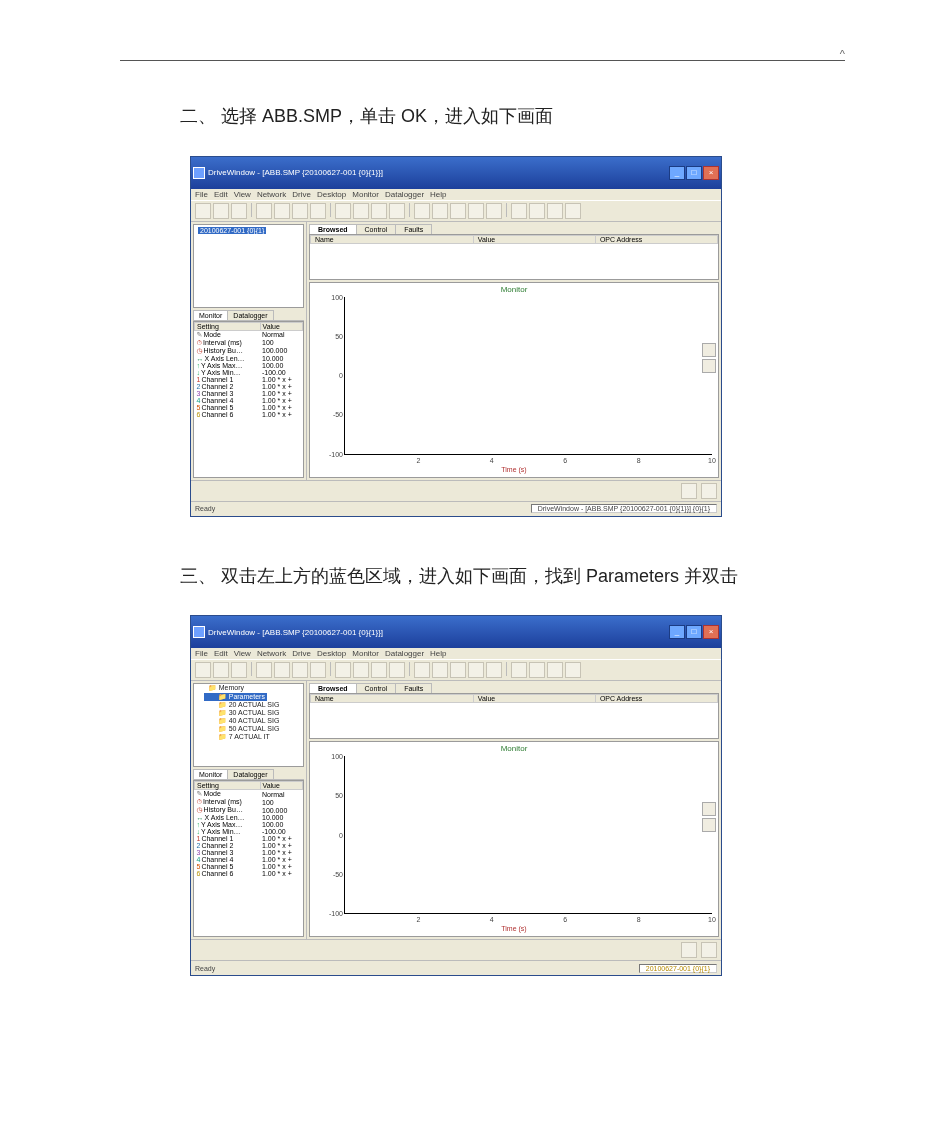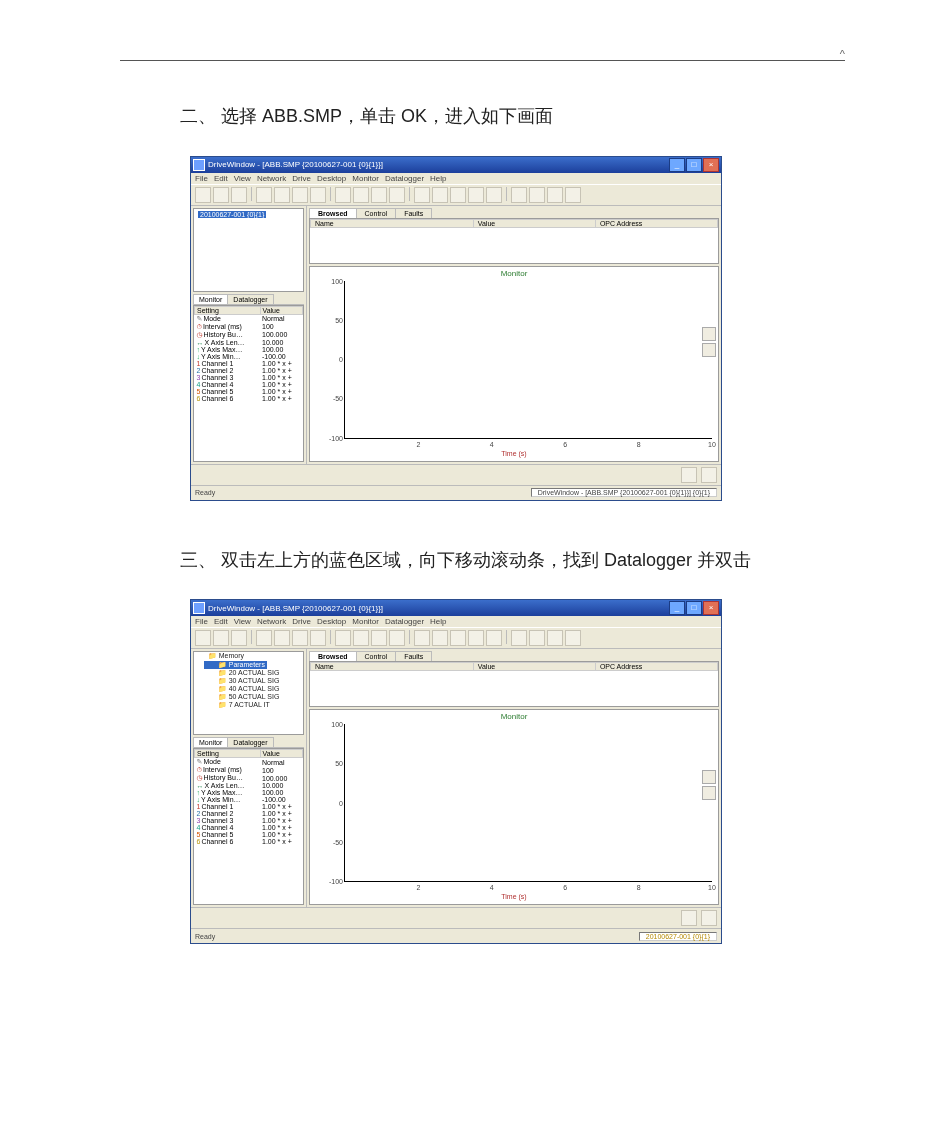--- a/index.html
+++ b/index.html
@@ -4,21 +4,21 @@
 <style>
 html,body{margin:0;padding:0;background:#fff;font-family:"Microsoft YaHei","SimSun",Arial,sans-serif;color:#222}
 .page{width:945px;height:1123px;box-sizing:border-box;padding:60px 100px 40px 120px;position:relative}
 .topline{border-top:1px solid #555;margin-bottom:40px}
 .hdr-caret{position:absolute;top:48px;right:100px;font-size:11px;color:#666}
 .step{font-size:18px;margin:8px 0 24px 60px;line-height:1.7}
 .shot{margin:0 0 44px 70px}
 
 
 .win{width:530px;border:1px solid #2b4c8c;font-size:8px;font-family:Tahoma,Arial,sans-serif;color:#000;background:#ece9d8}
-.titlebar{height:16px;background:linear-gradient(#3b6ecb,#1c3f9b);color:#fff;display:flex;align-items:center;padding:0 2px;font-size:8px}
+.titlebar{height:16px;background:linear-gradient(#3b6ecb,#1c3f9b);color:#fff;display:flex;align-items:center;padding:8px 2px;font-size:8px}
 .titlebar .tb-icon{width:10px;height:10px;background:#6ea0ff;margin-right:3px;border:1px solid #fff}
 .titlebar .tb-title{flex:1;white-space:nowrap;overflow:hidden}
 .titlebar .tb-btns{display:flex;gap:1px}
 .titlebar .tb-btn{width:14px;height:12px;background:#6ea8ff;border:1px solid #1b3c84;display:flex;align-items:center;justify-content:center;color:#fff;font-size:8px;line-height:1}
 .titlebar .tb-btn.close{background:#e17055;border-color:#a33}
 .menubar{background:#ece9d8;padding:1px 4px;display:flex;gap:6px;font-size:8px;color:#444}
 .menubar span{cursor:default}
 .toolbar{background:#ece9d8;border-top:1px solid #fff;border-bottom:1px solid #bbb;padding:2px 4px;display:flex;gap:2px;flex-wrap:nowrap;overflow:hidden}
 .toolbar .tbn{width:14px;height:14px;border:1px solid #c7c3b5;background:#f3f1e7;display:inline-block}
 .toolbar .sep{width:1px;height:14px;background:#bbb;margin:0 2px}
@@ -245,21 +245,21 @@
         <span class="bbtn"></span>
         <span class="bbtn"></span>
       </div>
       <div class="statusbar">
         <span>Ready</span>
         <span class="sb-right">DriveWindow - [ABB.SMP {20100627-001 {0}{1}}] {0}{1}</span>
       </div>
     </div>
   </div>
 
-  <div class="step">三、 双击左上方的蓝色区域，向下移动滚动条，找到 Datalogger 并双击</div>
+  <div class="step">三、 双击左上方的蓝色区域，进入如下画面，找到 Parameters 并双击</div>
 
   <div class="shot">
     <div class="win">
       <div class="titlebar">
         <span class="tb-icon"></span>
         <span class="tb-title">DriveWindow - [ABB.SMP {20100627-001 {0}{1}}]</span>
         <span class="tb-btns">
           <span class="tb-btn">_</span>
           <span class="tb-btn">□</span>
           <span class="tb-btn close">×</span>

